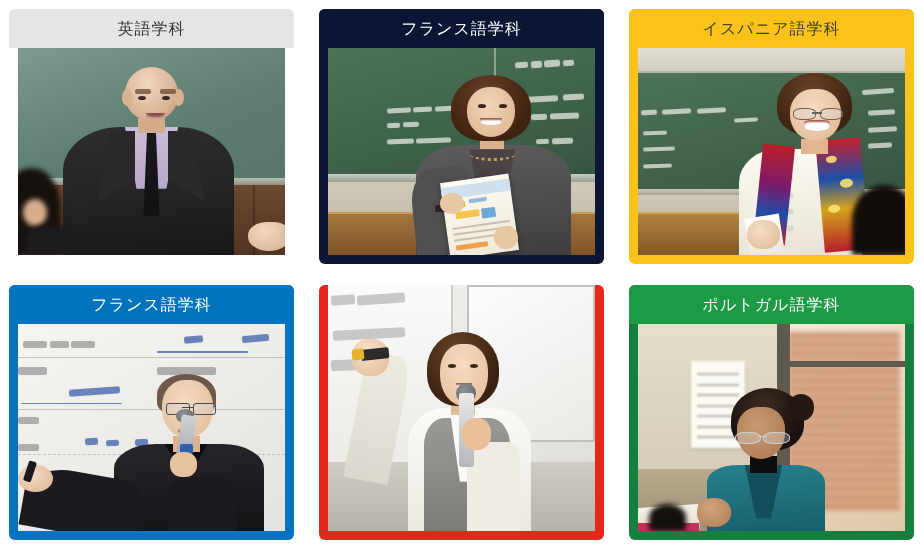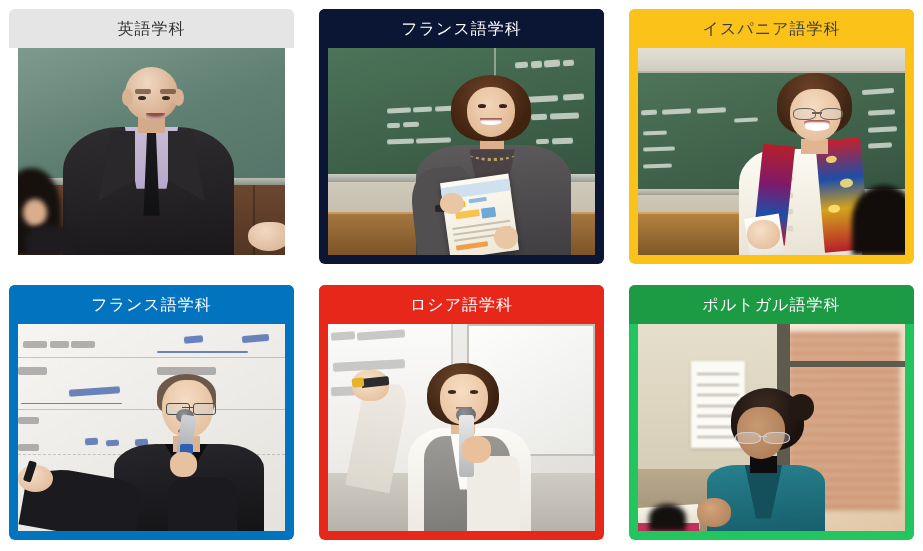--- a/index.html
+++ b/index.html
@@ -286,21 +286,21 @@
      background:#efece5;border-radius:28% 18% 0 0;}
   .ru-handmic{position:absolute;left:50%;top:54%;width:11%;height:13%;border-radius:45%;
      background:#e9c09a;}
   .ru-mic{position:absolute;left:49%;top:44%;width:5.5%;height:30%;border-radius:3px;
      background:linear-gradient(#e9e9ea,#b6b7b9);}
   .ru-mic-head{position:absolute;left:48%;top:40%;width:7.5%;height:8%;border-radius:50%;
      background:radial-gradient(circle at 40% 35%,#8e9295,#5a5e61);}
 
   
   .c6 .card-header{background:#1d9b44;color:#ffffff;}
-  .c6{background:#22c55e;justify-content:center;}
+  .c6{background:#15803d;justify-content:center;}
   .c6 .card-photo{background:#d8cfbc;}
   .pt-wall{position:absolute;left:0;top:0;width:52%;bottom:0;
      background:linear-gradient(#e6dfcc,#cfc6ae);}
   .pt-wainscot{position:absolute;left:0;top:70%;width:52%;bottom:0;
      background:linear-gradient(#b9aa8e,#9c8e74);}
   .pt-window{position:absolute;left:52%;top:0;right:0;bottom:0;
      background:linear-gradient(150deg,#f6ead9,#e0c7a6);}
   .pt-brick{position:absolute;left:56%;top:4%;right:2%;height:86%;
      background:repeating-linear-gradient(180deg,#c98a66 0 7px,#e8cbb2 7px 9px);
      opacity:.85;}
@@ -516,21 +516,20 @@
         <div class="layer fr-mic-blue"></div>
         <div class="layer fr-handR"></div>
         <div class="layer fr-armL"></div>
         <div class="layer fr-handL"></div>
         <div class="layer fr-pen"></div>
       </div>
     </div>
   </div>
 
   <div class="card c5">
-    <div class="card-header">ロシア語学科</div>
     <div class="card-photo">
       <div class="scene">
         <div class="layer ru-wall"></div>
         <div class="layer ru-wbd"></div>
         <div class="layer ru-screen"></div>
         <div class="layer ru-base"></div>
 
         <div class="greytext blur1" style="left:1%;top:4%;width:9%;height:4%;background:rgba(130,130,130,.42);transform:rotate(-4deg);"></div>
         <div class="greytext blur1" style="left:11%;top:3.5%;width:18%;height:4%;background:rgba(130,130,130,.42);transform:rotate(-4deg);"></div>
         <div class="greytext blur1" style="left:2%;top:18%;width:27%;height:4.2%;background:rgba(130,130,130,.40);transform:rotate(-3deg);"></div>

